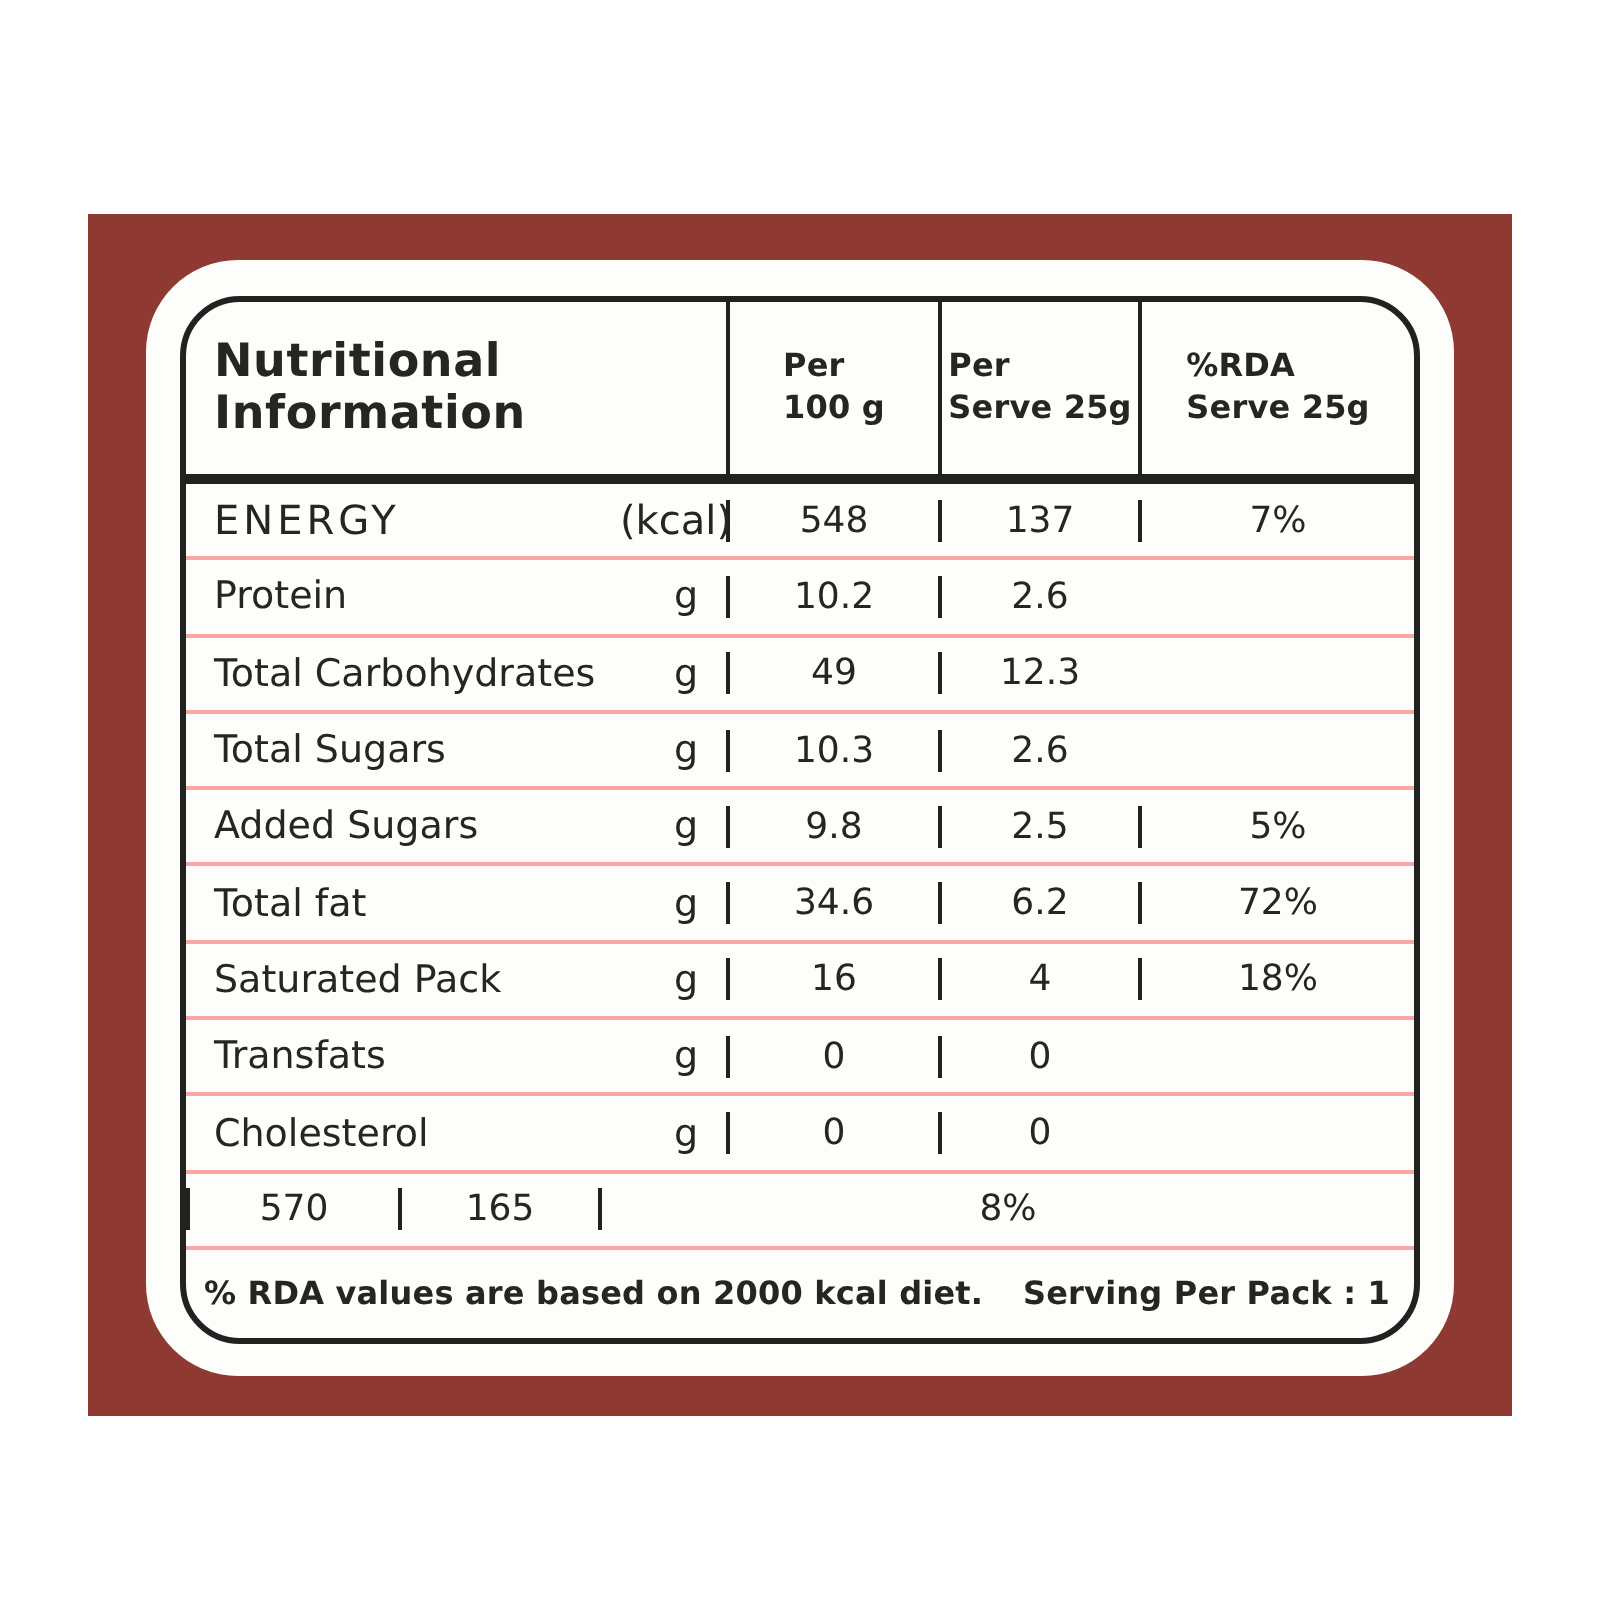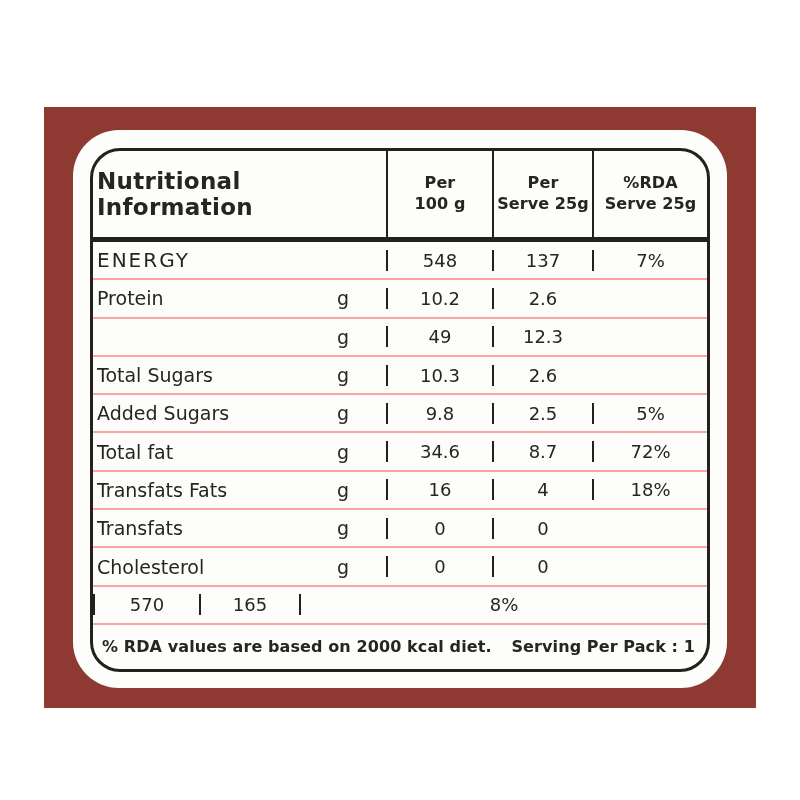--- a/index.html
+++ b/index.html
@@ -17,26 +17,26 @@
   }
   .ntable{
     position:absolute;left:17px;top:18px;width:620px;height:524px;
     box-sizing:border-box;border:3px solid #21211f;border-radius:30px;
     overflow:hidden;background:#fdfdfc;display:flex;flex-direction:column;
   }
   .row{display:flex;box-sizing:border-box;flex:none;}
   .row.header{height:91px;border-bottom:5px solid #21211f;}
   .row.body{flex:1 1 0;border-bottom:2px solid #fca5a5;align-items:center;}
   .c-label{
-    width:293px;flex:none;position:relative;display:flex;align-items:center;
-    padding-left:4px;box-sizing:border-box;
+    width:270px;flex:none;position:relative;display:flex;align-items:center;
+    padding-left:14px;box-sizing:border-box;
   }
   .c{
     flex:none;display:flex;align-items:center;justify-content:center;
-    border-left:2px solid #21211f;box-sizing:border-box;text-align:center;
+    border-left:2px solid #21211f;box-sizing:border-box;
   }
   .v1{width:106px;}
   .v2{width:100px;}
   .v3{flex:1 1 auto;}
   .title-inner{
     font-weight:bold;font-size:23px;line-height:1.15;max-width:215px;
     letter-spacing:0.3px;
   }
   .colhead{
     font-weight:bold;font-size:16px;line-height:1.3;white-space:pre-line;
@@ -70,38 +70,40 @@
 100 g</div>
         <div class="c v2 colhead">Per
 Serve 25g</div>
         <div class="c v3 colhead">%RDA
 Serve 25g</div>
       </div>
 
       <div class="row body energy">
         <div class="c-label">
           <span class="lbl">ENERGY</span>
+          <span class="unit">(kcal)</span>
         </div>
         <div class="c v1 val">548</div>
         <div class="c v2 val">137</div>
         <div class="c v3 val">7%</div>
       </div>
 
       <div class="row body">
         <div class="c-label">
           <span class="lbl">Protein</span>
           <span class="unit">g</span>
         </div>
         <div class="c v1 val">10.2</div>
         <div class="c v2 val">2.6</div>
         <div class="c v3 val"></div>
       </div>
 
       <div class="row body">
         <div class="c-label">
+          <span class="lbl">Total Carbohydrates</span>
           <span class="unit">g</span>
         </div>
         <div class="c v1 val">49</div>
         <div class="c v2 val">12.3</div>
         <div class="c v3 val"></div>
       </div>
 
       <div class="row body">
         <div class="c-label">
           <span class="lbl">Total Sugars</span>
@@ -121,27 +123,27 @@
         <div class="c v2 val">2.5</div>
         <div class="c v3 val">5%</div>
       </div>
 
       <div class="row body">
         <div class="c-label">
           <span class="lbl">Total fat</span>
           <span class="unit">g</span>
         </div>
         <div class="c v1 val">34.6</div>
-        <div class="c v2 val">8.7</div>
+        <div class="c v2 val">6.2</div>
         <div class="c v3 val">72%</div>
       </div>
 
       <div class="row body">
         <div class="c-label">
-          <span class="lbl">Transfats Fats</span>
+          <span class="lbl">Saturated Pack</span>
           <span class="unit">g</span>
         </div>
         <div class="c v1 val">16</div>
         <div class="c v2 val">4</div>
         <div class="c v3 val">18%</div>
       </div>
 
       <div class="row body">
         <div class="c-label">
           <span class="lbl">Transfats</span>

